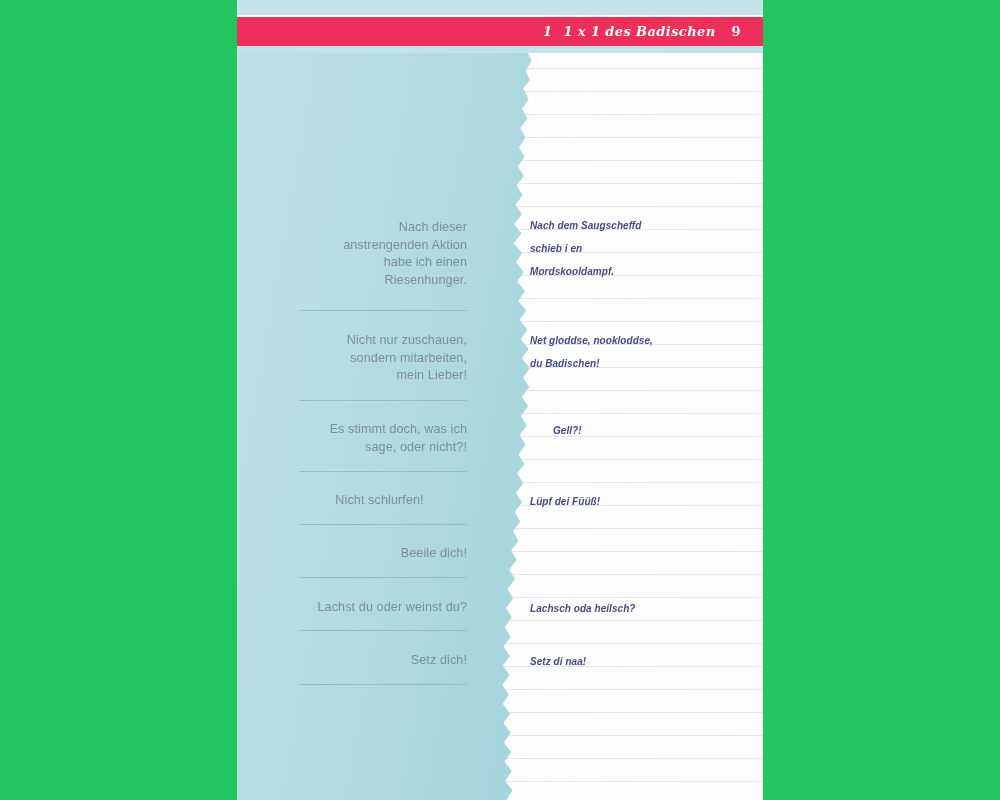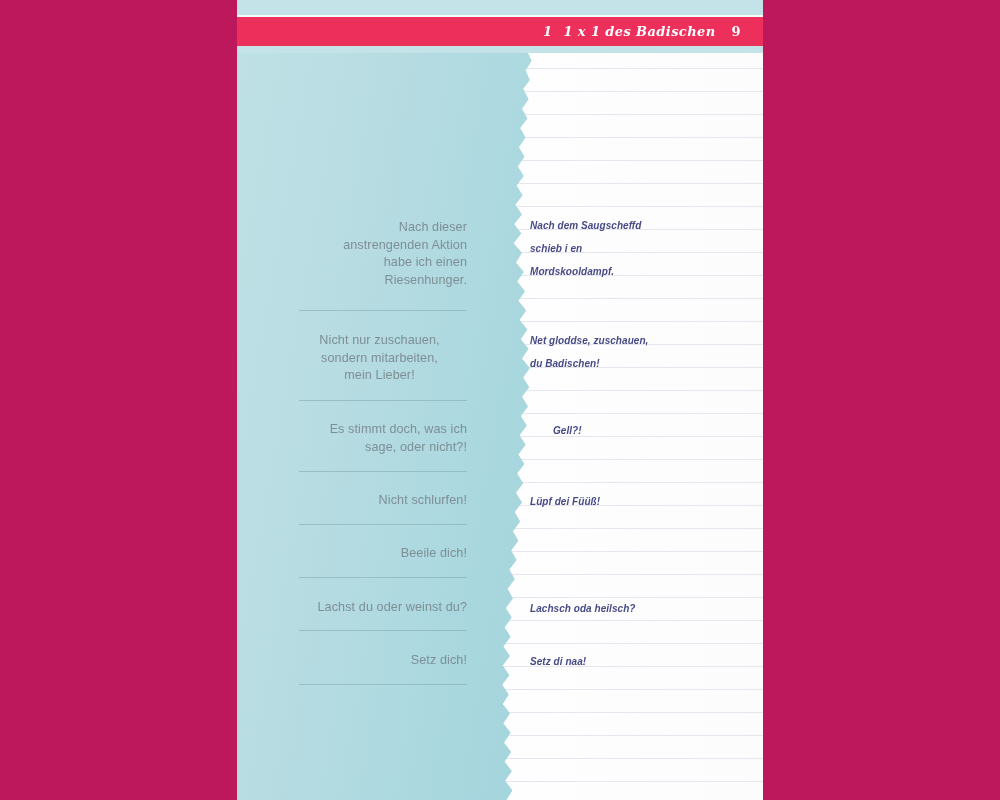--- a/index.html
+++ b/index.html
@@ -1,21 +1,21 @@
 <!DOCTYPE html>
 <html><head>
 <meta charset="utf-8">
 <style>
   html,body{margin:0;padding:0;}
   body{
     width:1000px;height:800px;overflow:hidden;
     background:#ffffff;
     font-family:"Liberation Sans",sans-serif;
   }
-  .stage{position:relative;width:1000px;height:800px;background:#be185d;}
+  .stage{position:relative;width:1000px;height:800px;background:#22c55e;}
 
   
   .page{
     position:absolute;left:237px;top:0;width:526px;height:800px;
     overflow:hidden;
     background:#ffffff;
   }
 
   
   .paper{
@@ -168,39 +168,39 @@
           <div>anstrengenden Aktion</div>
           <div>habe ich einen</div>
           <div>Riesenhunger.</div>
         </div>
         <div class="right-cell" style="top: 198px;">
           <div>Nach dem Saugscheffd</div>
           <div>schieb i en</div>
           <div>Mordskooldampf.</div>
         </div>
         <div class="rule" style="top: 294px;"></div>
-        <div class="left-cell" style="top: 316px; text-align: center;">
+        <div class="left-cell" style="top: 316px;">
           <div>Nicht nur zuschauen,</div>
           <div>sondern mitarbeiten,</div>
           <div>mein Lieber!</div>
         </div>
         <div class="right-cell" style="top: 313px;">
-          <div>Net gloddse, zuschauen,</div>
+          <div>Net gloddse, nookloddse,</div>
           <div>du Badischen!</div>
         </div>
         <div class="rule" style="top: 384px;"></div>
         <div class="left-cell" style="top: 405px;">
           <div>Es stimmt doch, was ich</div>
           <div>sage, oder nicht?!</div>
         </div>
         <div class="right-cell" style="top: 403px; margin-left: 23px;">
           <div>Gell?!</div>
         </div>
         <div class="rule" style="top: 455px;"></div>
-        <div class="left-cell" style="top: 476px;">
+        <div class="left-cell" style="top: 476px; text-align: center;">
           <div>Nicht schlurfen!</div>
         </div>
         <div class="right-cell" style="top: 474px;">
           <div>Lüpf dei Füüß!</div>
         </div>
         <div class="rule" style="top: 508px;"></div>
         <div class="left-cell" style="top: 529px;">
           <div>Beeile dich!</div>
         </div>
         <div class="rule" style="top: 561px;"></div>

